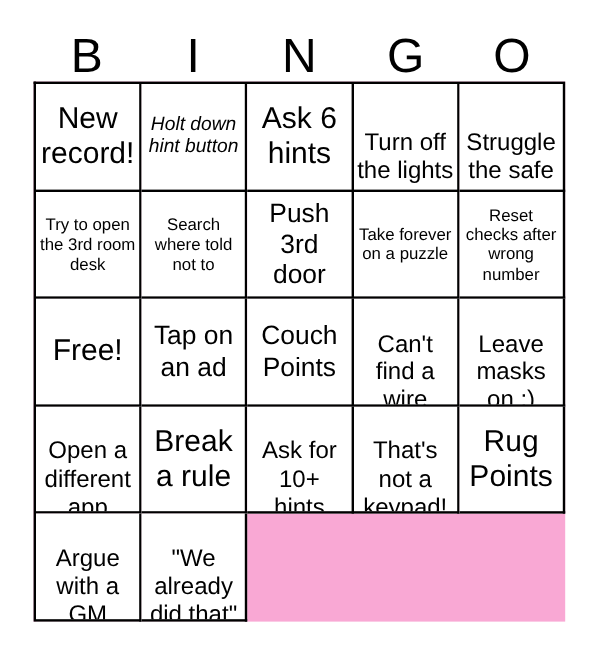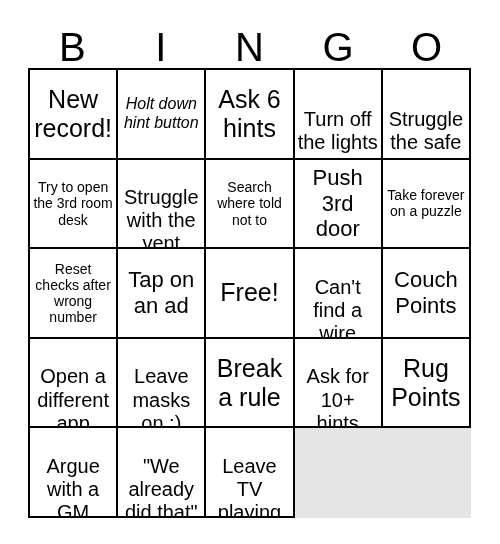--- a/index.html
+++ b/index.html
@@ -45,21 +45,21 @@
     left: 28px;
     top: 68px;
     width: 443px;
     height: 450px;
     display: grid;
     grid-template-columns: repeat(5, 1fr);
     grid-template-rows: repeat(5, 1fr);
     border-top: 2px solid #000000;
     border-left: 2px solid #000000;
     box-sizing: border-box;
-    background: #e5e5e5;
+    background: #f9a8d4;
   }
   .cell {
     border-right: 2px solid #000000;
     border-bottom: 2px solid #000000;
     box-sizing: border-box;
     background: #ffffff;
     display: flex;
     align-items: center;
     justify-content: center;
     padding: 2px 3px;
@@ -107,69 +107,66 @@
     <div class="cell fs-md">
         <span class="cell-text">Turn off the lights</span>
       </div>
     <div class="cell fs-md">
         <span class="cell-text">Struggle the safe</span>
       </div>
 
     <div class="cell fs-xs">
         <span class="cell-text">Try to open the 3rd room desk</span>
       </div>
-    <div class="cell fs-md">
-        <span class="cell-text">Struggle with the vent</span>
-      </div>
     <div class="cell fs-xs">
         <span class="cell-text">Search where told not to</span>
       </div>
     <div class="cell fs-lg">
         <span class="cell-text">Push 3rd door</span>
       </div>
     <div class="cell fs-xs">
         <span class="cell-text">Take forever on a puzzle</span>
       </div>
 
     <div class="cell fs-xs">
         <span class="cell-text">Reset checks after wrong number</span>
       </div>
+    <div class="cell fs-xl">
+        <span class="cell-text">Free!</span>
+      </div>
     <div class="cell fs-lg">
         <span class="cell-text">Tap on an ad</span>
       </div>
-    <div class="cell fs-xl">
-        <span class="cell-text">Free!</span>
+    <div class="cell fs-lg">
+        <span class="cell-text">Couch Points</span>
       </div>
     <div class="cell fs-md">
         <span class="cell-text">Can't find a wire</span>
       </div>
-    <div class="cell fs-lg">
-        <span class="cell-text">Couch Points</span>
-      </div>
 
     <div class="cell fs-md">
-        <span class="cell-text">Open a different app</span>
+        <span class="cell-text">Leave masks on :)</span>
       </div>
     <div class="cell fs-md">
-        <span class="cell-text">Leave masks on :)</span>
+        <span class="cell-text">Open a different app</span>
       </div>
     <div class="cell fs-xl">
         <span class="cell-text">Break a rule</span>
       </div>
     <div class="cell fs-md">
         <span class="cell-text">Ask for 10+ hints</span>
       </div>
 
+    <div class="cell fs-md">
+        <span class="cell-text">That's not a keypad!</span>
+      </div>
     <div class="cell fs-xl">
         <span class="cell-text">Rug Points</span>
       </div>
     <div class="cell fs-md">
         <span class="cell-text">Argue with a GM</span>
       </div>
     <div class="cell fs-md">
         <span class="cell-text">"We already did that"</span>
       </div>
-    <div class="cell fs-md">
-        <span class="cell-text">Leave TV playing</span>
-      </div>
   </div>
 
 </div>
 
 </body></html>

